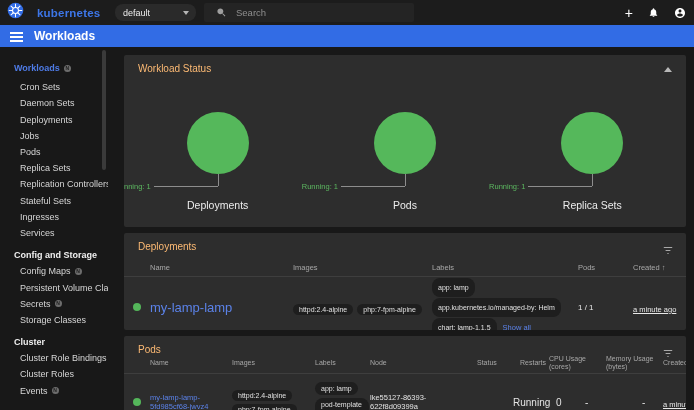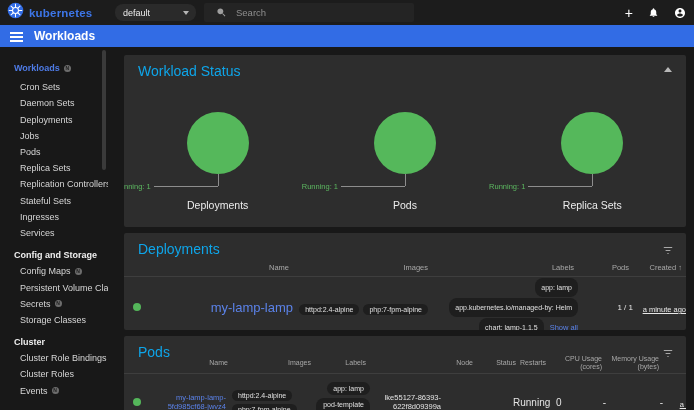--- a/index.html
+++ b/index.html
@@ -1,21 +1,21 @@
 <!DOCTYPE html>
 <html><head>
 <meta charset="utf-8">
 <style>
   * { margin:0; padding:0; box-sizing:border-box; }
   html,body { width:694px; height:410px; overflow:hidden; }
   body { background:#181818; font-family:"Liberation Sans", sans-serif; position:relative; color:#e8e8e8; }
 
   
   .topbar { position:absolute; top:0; left:0; width:694px; height:25px; background:#1c1c1c; z-index:5; }
-  .brand { position:absolute; left:7px; top:0; height:25px; display:flex; align-items:center; gap:5px; cursor:pointer; }
+  .brand { position:absolute; left:7px; top:0; height:25px; display:flex; align-items:center; gap:13px; cursor:pointer; }
   .brand-name { color:#3d76e8; font-size:11.5px; font-weight:bold; letter-spacing:.2px; }
   .ns-select { position:absolute; left:115px; top:4px; width:81px; height:17px; background:#2a2a2a; border-radius:8px; display:flex; align-items:center; justify-content:space-between; padding:0 7px 0 8px; cursor:pointer; }
   .ns-select span { font-size:9px; color:#ececec; }
   .caret-down { width:0; height:0; border-left:3.5px solid transparent; border-right:3.5px solid transparent; border-top:4px solid #b5b5b5; }
   .searchbox { position:absolute; left:204px; top:3px; width:210px; height:19px; background:#242424; border-radius:2px; display:flex; align-items:center; padding-left:12px; }
   .searchbox input { background:transparent; border:none; outline:none; color:#dcdcdc; font-size:9.5px; margin-left:9px; width:150px; font-family:"Liberation Sans",sans-serif; }
   .searchbox input::placeholder { color:#8f8f8f; }
   .top-actions { position:absolute; right:8px; top:0; height:25px; display:flex; align-items:center; gap:15px; }
   .plus-btn { color:#fff; font-size:14px; line-height:14px; cursor:pointer; }
   .icon-btn { cursor:pointer; display:flex; align-items:center; }
@@ -31,38 +31,38 @@
   .snav { list-style:none; }
   .snav li { font-size:9px; color:#d6d6d6; padding:3.1px 2px 3.1px 20px; cursor:pointer; display:flex; align-items:center; white-space:nowrap; overflow:hidden; }
   .snav li.section { padding-left:14px; color:#efefef; font-weight:bold; margin-top:6px; }
   .snav li.head { padding-left:14px; font-weight:bold; margin-bottom:3px; }
   .snav li.active { color:#4e7be6; }
   .nbadge { display:inline-block; width:7px; height:7px; margin-left:4px; border-radius:50%; background:#6d6d6d; color:#1b1b1b; font-size:5px; line-height:7px; text-align:center; font-weight:bold; flex:0 0 auto; }
   .side-scroll { position:absolute; top:3px; right:2px; width:4px; height:120px; background:#3a3a3a; border-radius:2px; }
 
   
   .card { position:absolute; left:124px; width:562px; background:#2d2d2d; border-radius:2px; overflow:hidden; }
-  .card-title { position:absolute; left:14px; top:8px; font-size:14px; font-weight:500; color:#0ea5e9; }
+  .card-title { position:absolute; left:14px; top:8px; font-size:10px; font-weight:500; color:#fdba74; }
   #card-status { top:55px; height:172px; }
   #card-deployments { top:233px; height:97px; }
   #card-pods { top:336px; height:80px; }
   .collapse-btn { position:absolute; right:14px; top:12px; width:0; height:0; border-left:4px solid transparent; border-right:4px solid transparent; border-bottom:5px solid #b8b8b8; cursor:pointer; }
   .filter-btn { position:absolute; right:12px; top:9px; cursor:pointer; }
 
   
   .charts { position:absolute; inset:0; display:flex; }
   .chart-cell { flex:1; position:relative; }
   .pie { position:absolute; top:57px; left:50%; margin-left:-31px; width:62px; height:62px; border-radius:50%; background:#55b85b; }
   .vline { position:absolute; top:119px; left:50%; width:1px; height:12px; background:#8d8d8d; }
   .hline { position:absolute; top:131px; right:50%; width:64px; height:1px; background:#8d8d8d; }
   .legend { position:absolute; top:127px; right:calc(50% + 67px); color:#5cb860; font-size:7.5px; white-space:nowrap; }
   .chart-label { position:absolute; top:144px; width:100%; text-align:center; font-size:10.5px; color:#ececec; }
 
   
-  .thead, .trow { display:grid; align-items:center; position:absolute; left:0; right:0;text-align:right; }
+  .thead, .trow { display:grid; align-items:center; position:absolute; left:0; right:0; }
   .th { font-size:7.5px; color:#a8a8a8; line-height:1.2; padding-right:4px; }
   .divider { position:absolute; left:0; right:0; height:1px; background:#3e3e3e; }
   .link { color:#5b82e8; cursor:pointer; }
   .chip { display:inline-block; background:#1e1e1e; border-radius:8px; padding:2px 6px; font-size:7px; color:#e0e0e0; white-space:nowrap; }
   .dot { width:8px; height:8px; border-radius:50%; background:#54b65a; margin-left:9px; }
   .created { font-size:7.5px; color:#e8e8e8; text-decoration:underline; white-space:nowrap; }
 
   
   #card-deployments .thead { grid-template-columns:26px 143px 139px 146px 55px 1fr; top:26px; height:17px; }
   #card-deployments .divider { top:43px; }

